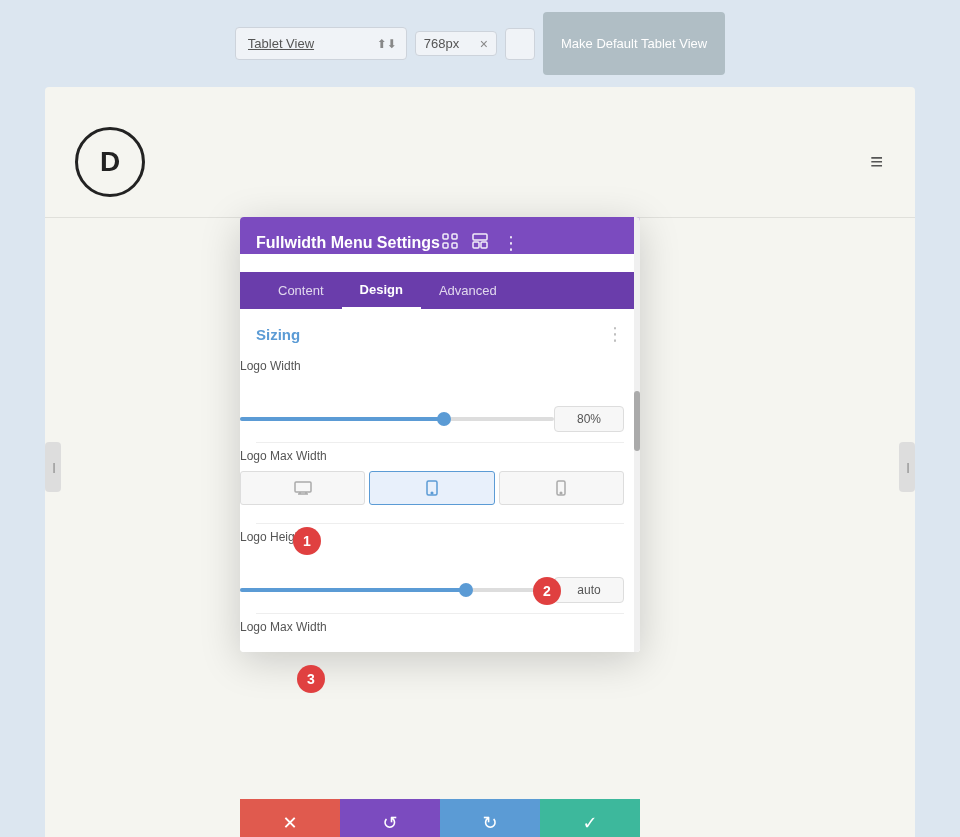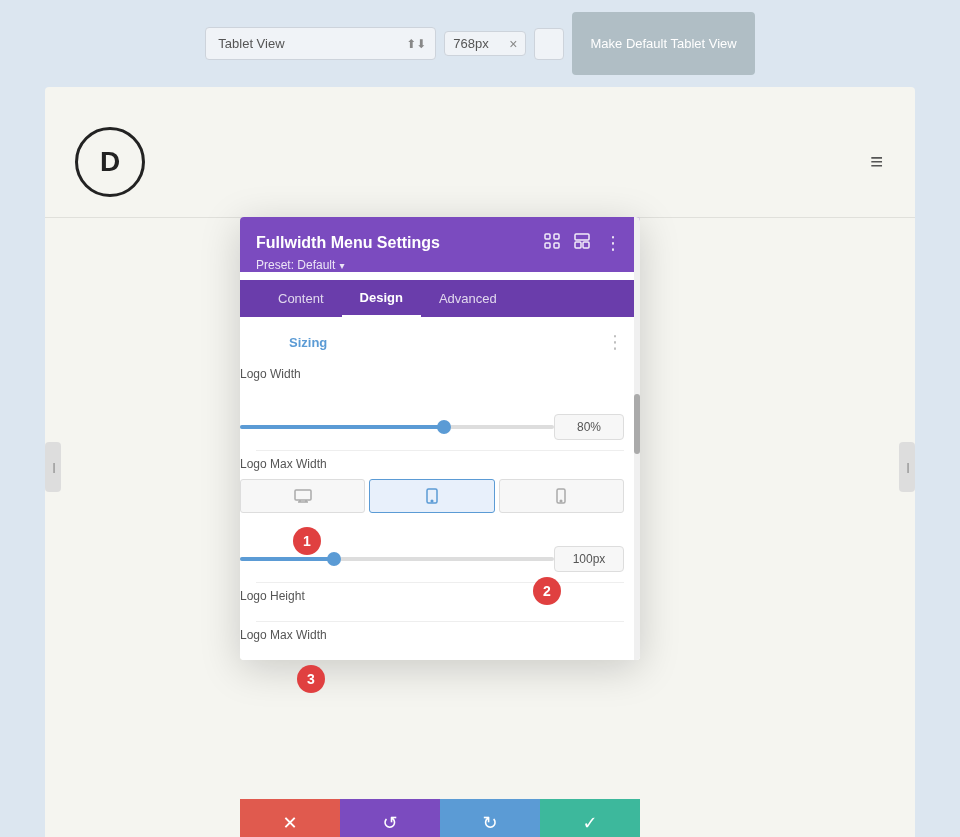--- a/index.html
+++ b/index.html
@@ -27,21 +27,22 @@
     }
     .view-select {
       appearance: none;
       background: #f0f3f7;
       border: 1px solid #cdd3db;
       border-radius: 4px;
       padding: 8px 36px 8px 12px;
       font-size: 13px;
       color: #555;
       cursor: pointer;
-      width: 231px;
+      width: 172px;
+      text-decoration: underline;
     }
     .view-select-arrow {
       position: absolute;
       right: 10px;
       pointer-events: none;
       color: #888;
       font-size: 12px;
     }
     .px-input-wrapper {
       display: flex;
@@ -138,22 +139,21 @@
     }
 
     
     .modal-header {
       background: #7b4bbf;
       padding: 14px 16px 0 16px;
     }
     .modal-header-top {
       display: flex;
       align-items: center;
-      justify-content: space-between;
-      margin-bottom: 4px;
+      margin-bottom: 18px;
     }
     .modal-title {
       color: white;
       font-size: 16px;
       font-weight: 600;
     }
     .modal-header-icons {
       display: flex;
       align-items: center;
       gap: 10px;
@@ -207,23 +207,22 @@
 
     
     .section-header {
       display: flex;
       align-items: center;
       justify-content: space-between;
       padding: 14px 16px 8px 16px;
     }
     .section-title {
       color: #5b9bd5;
-      font-size: 13px;
+      font-size: 15px;
       font-weight: 600;
-      margin-left: 33px;
     }
     .section-menu-btn {
       background: none;
       border: none;
       cursor: pointer;
       color: #bbb;
       font-size: 18px;
     }
 
     
@@ -440,24 +439,20 @@
             <button class="modal-icon-btn">
               <svg width="16" height="16" viewBox="0 0 16 16" fill="none" stroke="white" stroke-width="1.5">
                 <rect x="1" y="1" width="14" height="6" rx="1"></rect>
                 <rect x="1" y="9" width="6" height="6" rx="1"></rect>
                 <rect x="9" y="9" width="6" height="6" rx="1"></rect>
               </svg>
             </button>
             <button class="modal-icon-btn" style="font-size:18px; line-height:1;">⋮</button>
           </div>
         </div>
-        <div class="preset-row">
-          <span>Preset: Default</span>
-          <span style="font-size:10px;">▾</span>
-        </div>
       </div>
 
       <div class="modal-tabs">
         <button class="modal-tab">Content</button>
         <button class="modal-tab active">Design</button>
         <button class="modal-tab">Advanced</button>
       </div>
 
       <div class="modal-body">
 
@@ -497,33 +492,33 @@
                 <circle cx="6" cy="13" r="0.8" fill="currentColor"></circle>
               </svg>
             </button>
             <button class="device-tab">
               <svg width="10" height="16" viewBox="0 0 10 16" fill="none" stroke="currentColor" stroke-width="1.5">
                 <rect x="1" y="1" width="8" height="14" rx="1.5"></rect>
                 <circle cx="5" cy="13" r="0.8" fill="currentColor"></circle>
               </svg>
             </button>
           </div>
+        </div>
+
+        <div class="separator"></div>
+
+        <div class="control-row">
+          <div class="control-label">Logo Height</div>
           <div class="slider-row">
             <div class="slider-track">
-              <div class="slider-fill" style="width:30%;"></div>
-              <div class="slider-thumb" style="left:30%;"></div>
+              <div class="slider-fill" style="width:72%;"></div>
+              <div class="slider-thumb" style="left:72%;"></div>
             </div>
-            <input class="slider-input" type="text" value="100px" style="">
+            <input class="slider-input" type="text" value="auto" style="">
           </div>
-        </div>
-
-        <div class="separator"></div>
-
-        <div class="control-row">
-          <div class="control-label">Logo Height</div>
         </div>
 
         <div class="separator"></div>
 
         <div class="control-row">
           <div class="control-label">Logo Max Width</div>
         </div>
 
       </div>
 

